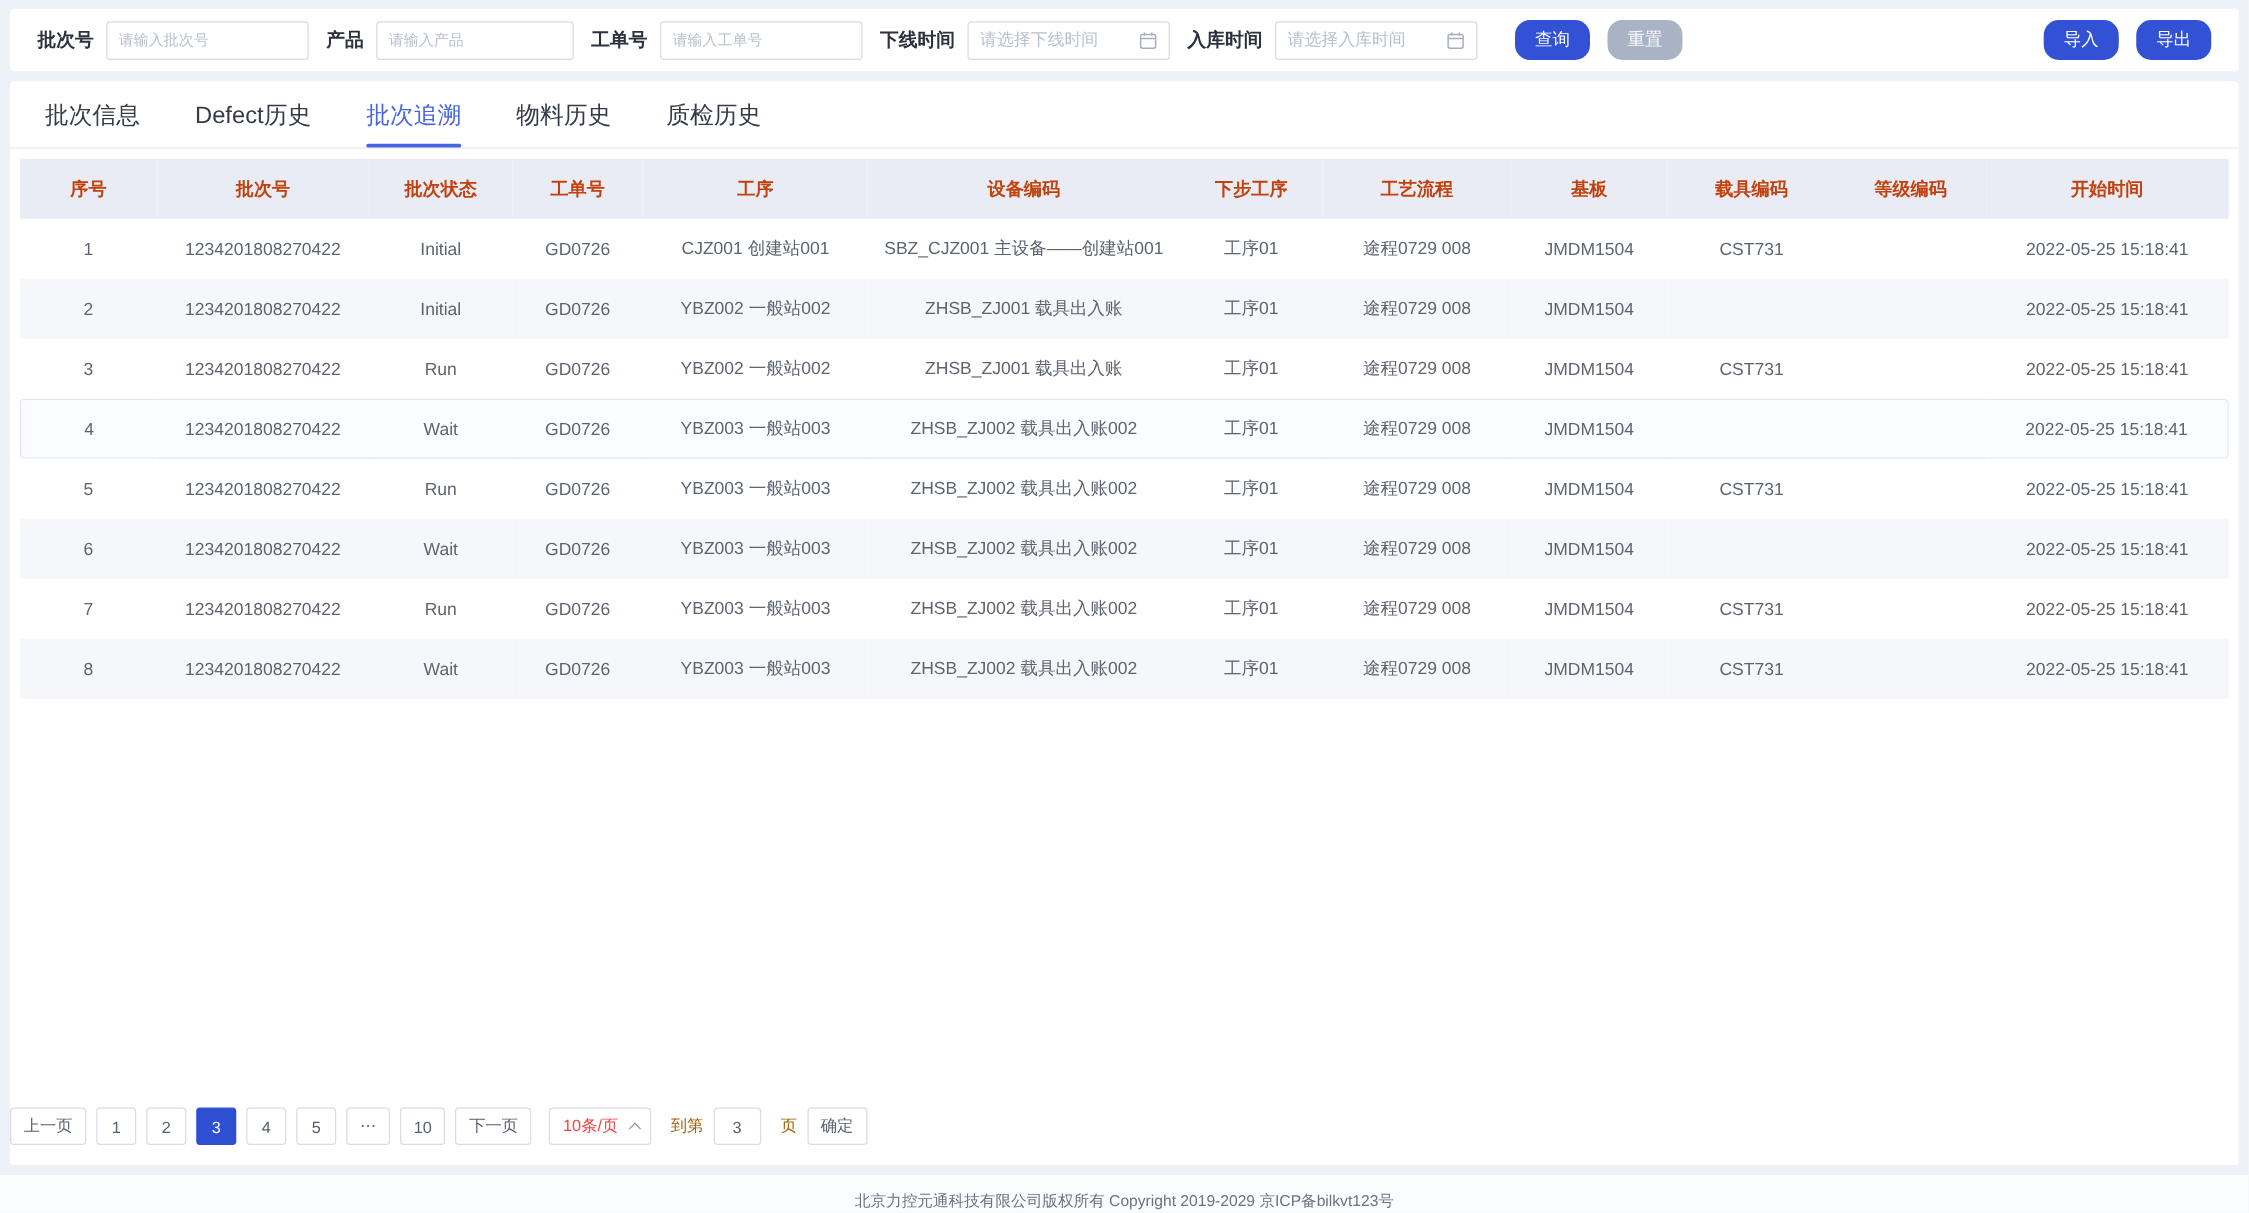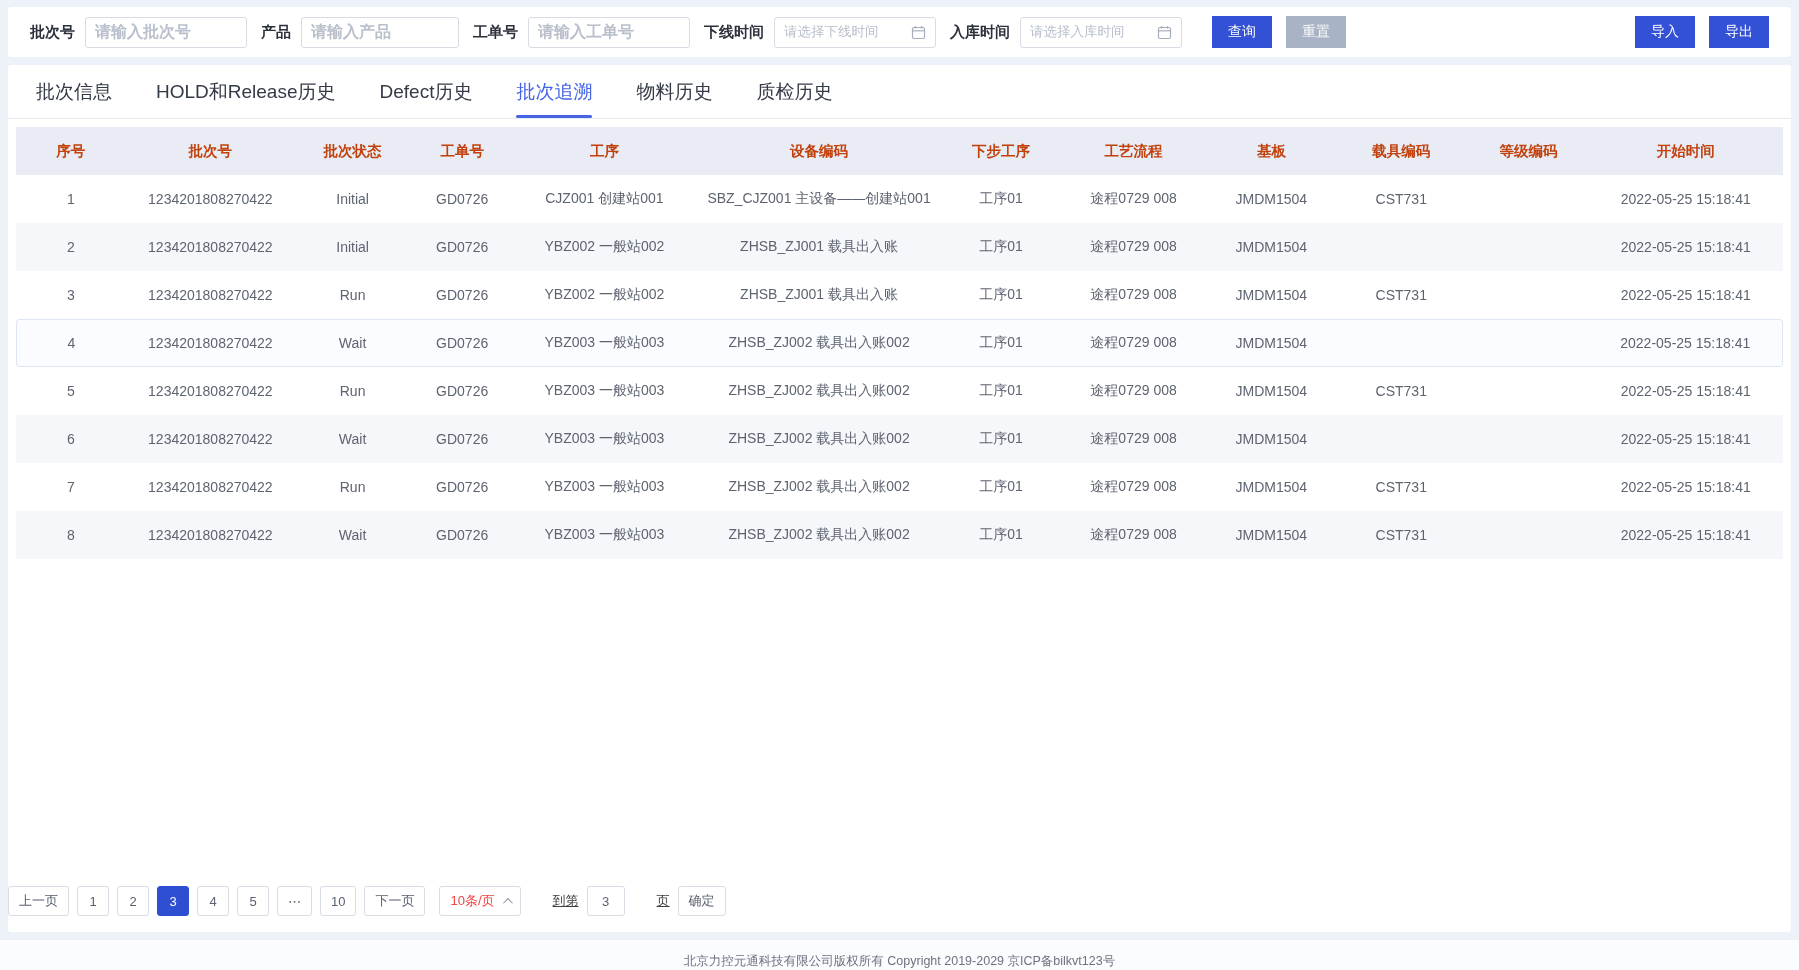--- a/index.html
+++ b/index.html
@@ -20,27 +20,27 @@
   }
   .field { display:flex; align-items:center; gap:10px; }
   .field-label { font-size:15px; font-weight:700; color:#2c313c; white-space:nowrap; }
   .text-input, .date-input {
     width:162px; height:31px;
     border:1px solid #d7dbe3; border-radius:3px;
     background:#fff; position:relative;
     display:flex; align-items:center;
     padding:0 9px; font-size:13.5px;
   }
-  .text-input input { border:none; outline:none; width:100%; font-size:16px; font-family:inherit; color:#333;font-weight:bold; }
+  .text-input input { border:none; outline:none; width:100%; font-size:12px; font-family:inherit; color:#333; }
   .text-input input::placeholder, .date-input .ph { color:#b9c0cc; }
   .date-input .ph { flex:1; font-size:13.5px; white-space:nowrap; overflow:hidden; }
   .cal-icon { width:15px; height:15px; flex:0 0 15px; }
   .cal-icon svg { display:block; }
   .btn {
-    height:32px; border:none; border-radius:0;
+    height:32px; border:none; border-radius:12px;
     padding:0 16px; font-size:14px; font-family:inherit;
     cursor:pointer; white-space:nowrap;
   }
   .btn-primary { background:#3351d4; color:#fff; }
   .btn-disabled { background:#a9b3c6; color:rgba(255,255,255,.92); }
   .spacer { flex:1; }
   .gap8 { width:2px; }
   
   .main-card {
     margin:8px 8px 0 8px;
@@ -106,21 +106,21 @@
     height:30px; border:1px solid #d8dce4; border-radius:3px;
     background:#fff; color:#ef4444; font-size:13px;
     display:flex; align-items:center; gap:8px;
     padding:0 10px; margin-left:6px; cursor:pointer;
   }
   .chevron-up {
     width:7px; height:7px;
     border-top:1.5px solid #8a92a0; border-right:1.5px solid #8a92a0;
     transform:rotate(-45deg) translateY(2px);
   }
-  .jump-text { color:#404040; font-size:13px; margin-left:24px;text-decoration:underline; }
+  .jump-text { color:#a16207; font-size:13px; margin-left:8px; }
   .jump-input {
     width:38px; height:30px;
     border:1px solid #d8dce4; border-radius:3px;
     text-align:center; font-size:13px; color:#596070;
     outline:none; font-family:inherit;
   }
   
   .footer {
     flex:0 0 30px;
     display:flex; align-items:flex-end; justify-content:center;
@@ -190,21 +190,20 @@
 
   <div class="spacer"></div>
   <button class="btn btn-primary">导入</button>
   <button class="btn btn-primary">导出</button>
 </div>
 
 <div class="main-card">
 
   <div class="tabs">
       <div class="tab">批次信息</div>
-      <div class="tab">HOLD和Release历史</div>
       <div class="tab">Defect历史</div>
       <div class="tab active">批次追溯</div>
       <div class="tab">物料历史</div>
       <div class="tab">质检历史</div>
     </div>
 
   <div class="table-wrap">
     <table>
       <colgroup>
         <col style="width:6.2%">

